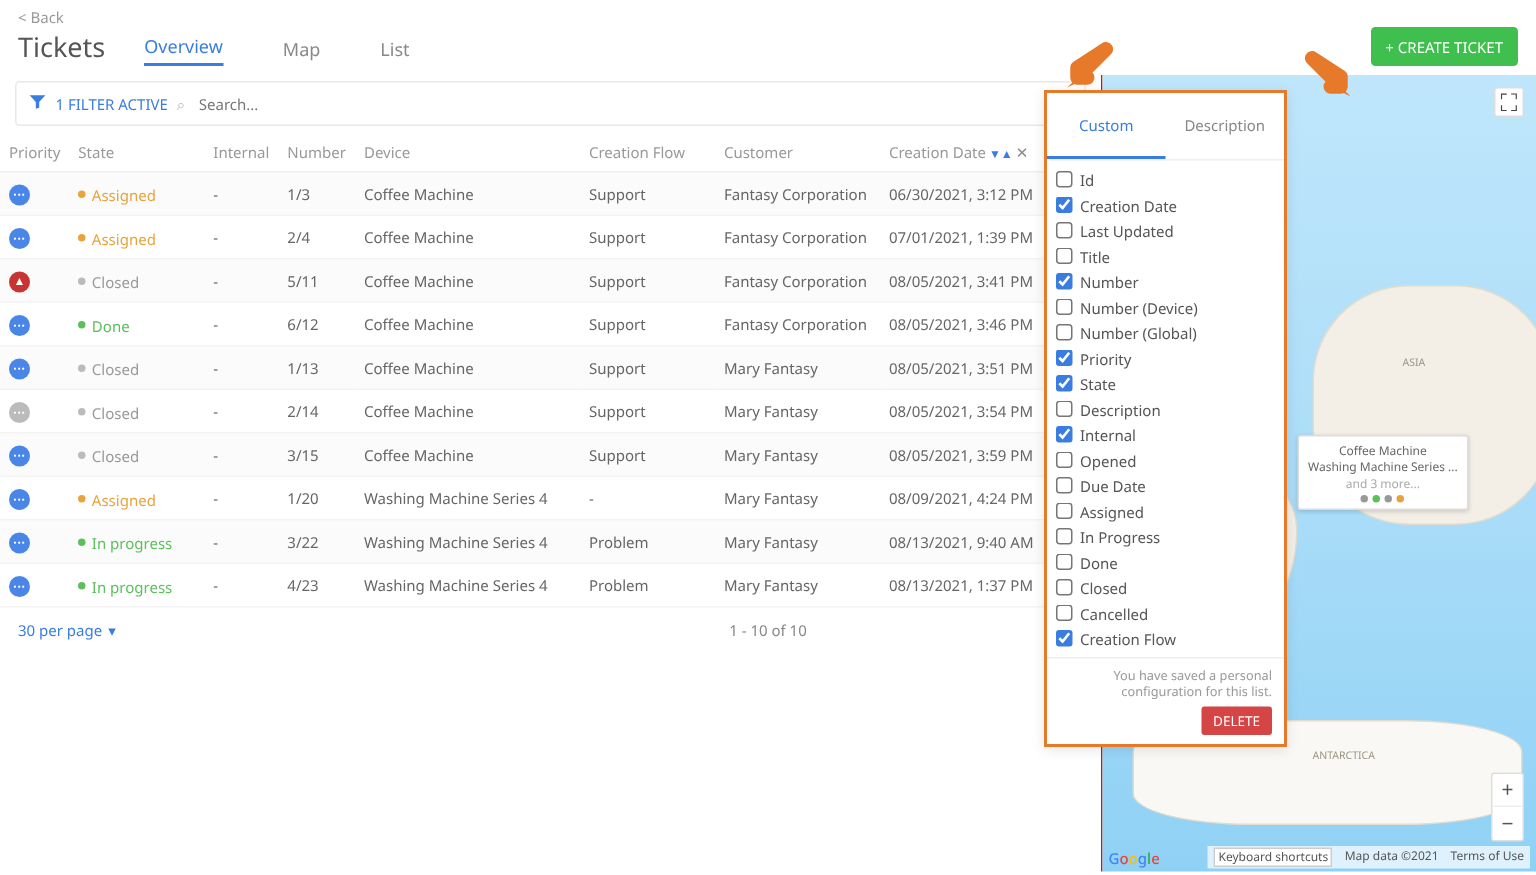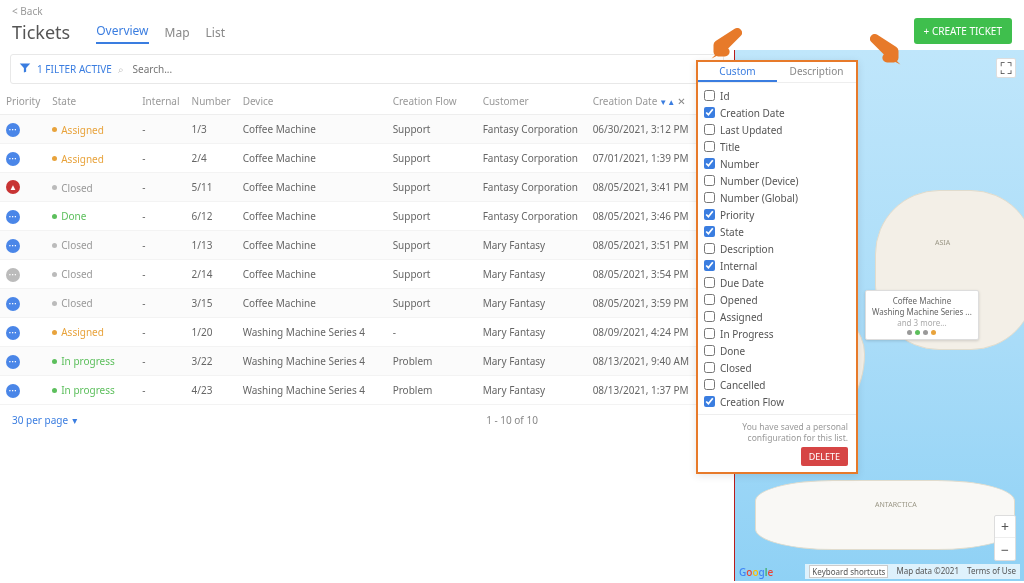--- a/index.html
+++ b/index.html
@@ -3,21 +3,21 @@
 <meta charset="utf-8">
 <style>
   *{box-sizing:border-box;margin:0;padding:0;font-family:system-ui,-apple-system,Segoe UI,Roboto,sans-serif;}
   body{background:#fff;width:1024px;height:583px;overflow:hidden;position:relative;color:#444;}
   a{text-decoration:none;color:inherit;}
 
   .topbar{display:flex;align-items:center;padding:4px 12px 0 12px;}
   .back{font-size:10px;color:#999;}
   .title-row{display:flex;align-items:flex-end;padding:0 12px 6px 12px;gap:26px;}
   .page-title{font-size:18px;font-weight:400;color:#555;}
-  .tabs{display:flex;gap:16px;align-items:flex-end;font-size:12px;color:#888;}
+  .tabs{display:flex;gap:40px;align-items:flex-end;font-size:12px;color:#888;}
   .tab{padding-bottom:3px;cursor:pointer;}
   .tab.active{color:#3a7de0;border-bottom:2px solid #3a7de0;}
   .create-btn{margin-left:auto;background:#3fbf4d;color:#fff;border:none;border-radius:3px;font-size:10px;padding:6px 10px;cursor:pointer;}
 
   .main{display:flex;height:calc(100% - 52px);}
   .left{flex:0 0 735px;display:flex;flex-direction:column;border-right:1px solid #b91c1c;}
 
   .filterbar{display:flex;align-items:center;background:#fff;border:1px solid #e8e8e8;border-radius:3px;margin:4px 10px;padding:4px 8px;font-size:10px;color:#3a7de0;gap:6px;}
   .filter-icon svg{width:12px;height:12px;fill:#3a7de0;}
   .search-input{flex:1;border:none;outline:none;font-size:10px;padding:3px;color:#666;}
@@ -63,21 +63,21 @@
   .map-logo{position:absolute;bottom:2px;left:4px;font-size:10px;font-weight:500;}
   .g-g{color:#4285f4;} .g-o1{color:#ea4335;} .g-o2{color:#fbbc05;} .g-g2{color:#4285f4;} .g-l{color:#34a853;} .g-e{color:#ea4335;}
 
   .map-tip{position:absolute;top:240px;left:130px;background:#fff;border:1px solid #ddd;border-radius:2px;font-size:8px;color:#666;padding:4px 6px;text-align:center;box-shadow:0 1px 3px rgba(0,0,0,0.15);}
   .map-tip .more{color:#aaa;}
   .tip-dots{display:flex;gap:3px;justify-content:center;margin-top:2px;}
   .tip-dots span{width:5px;height:5px;border-radius:50%;}
 
   .panel{position:absolute;top:60px;left:696px;width:162px;background:#fff;border:2px solid #e77a2a;z-index:5;font-size:10px;color:#555;box-shadow:0 2px 8px rgba(0,0,0,0.1);}
   .panel-tabs{display:flex;border-bottom:1px solid #eee;}
-  .panel-tab{flex:1;text-align:center;padding:2px 0;cursor:pointer;color:#888;}
+  .panel-tab{flex:1;text-align:center;padding:14px 0;cursor:pointer;color:#888;}
   .panel-tab.active{color:#3a7de0;border-bottom:2px solid #3a7de0;}
   .opts{padding:4px 6px;max-height:340px;overflow:auto;}
   .opt{display:flex;align-items:center;gap:5px;padding:1.5px 0;cursor:pointer;}
   .opt input{width:11px;height:11px;accent-color:#3a7de0;}
   .opt .chev{color:#bbb;font-size:8px;margin-left:2px;}
   .panel-foot{border-top:1px solid #eee;padding:6px 8px;text-align:right;}
   .panel-foot .msg{font-size:8.5px;color:#999;line-height:1.3;}
   .del-btn{background:#d64545;color:#fff;border:none;border-radius:2px;font-size:9px;padding:3px 8px;margin-top:4px;cursor:pointer;}
 
   .arrow{position:absolute;z-index:6;}
@@ -354,25 +354,25 @@
       <label class="opt">
         <input type="checkbox" style="">
         <span>Description</span>
       </label>
       <label class="opt">
         <input type="checkbox" checked="" style="">
         <span>Internal</span>
       </label>
       <label class="opt">
         <input type="checkbox" style="">
+        <span>Opened</span>
+      </label>
+      <label class="opt">
+        <input type="checkbox" style="">
         <span>Due Date</span>
-      </label>
-      <label class="opt">
-        <input type="checkbox" style="">
-        <span>Opened</span>
       </label>
       <label class="opt">
         <input type="checkbox" style="">
         <span>Assigned</span>
       </label>
       <label class="opt">
         <input type="checkbox" style="">
         <span>In Progress</span>
       </label>
       <label class="opt">

